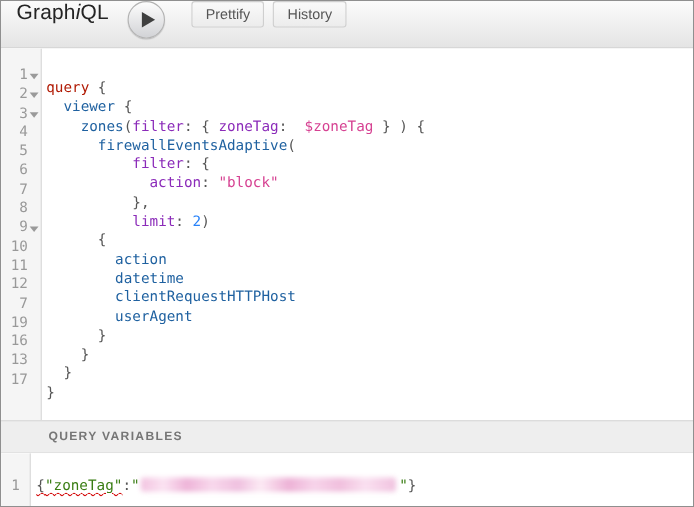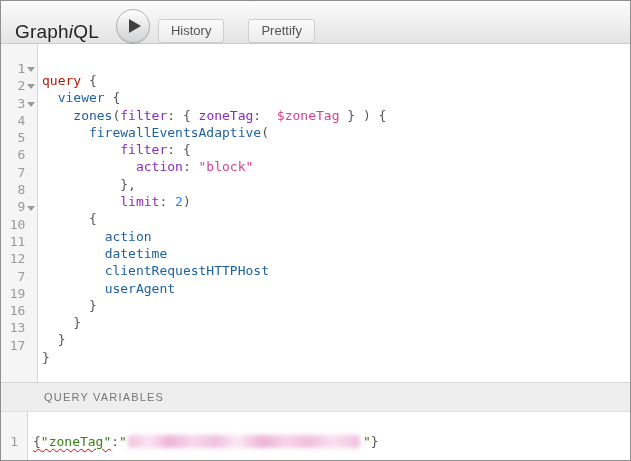--- a/index.html
+++ b/index.html
@@ -8,21 +8,21 @@
     width:631px; height:461px;
     border:1px solid #8f8f8f;
     display:flex; flex-direction:column;
     background:#fff; overflow:hidden;
   }
   
   .topbar {
     height:43px; flex:0 0 43px;
     background:linear-gradient(#fbfbfb, #e4e4e4);
     border-bottom:1px solid #c9c9c9;
-    display:flex; align-items:flex-end;
+    display:flex; align-items:flex-start;
     padding-left:14px;
   }
   .title { font-size:19px; color:#242424; letter-spacing:0.2px; }
   .title em { font-style:italic; }
   .exec {
     width:34px; height:34px; border-radius:50%;
     margin-left:17px;
     background:linear-gradient(#fdfdfd, #d2d3d6);
     border:1px solid #b2b2b2;
     box-shadow:0 1px 1px rgba(0,0,0,0.18);
@@ -70,21 +70,21 @@
   
   .varbar {
     flex:0 0 30px; height:30px;
     background:#eeeeee;
     border-top:1px solid #d6d6d6; border-bottom:1px solid #e0e0e0;
     display:flex; align-items:center;
     padding-left:43px;
     cursor:row-resize;
   }
   .varbar span {
-    font-size:11px; font-weight:normal; color:#767676; letter-spacing:1.2px;
+    font-size:11px; font-weight:bold; color:#767676; letter-spacing:1.2px;
   }
   .vareditor {
     flex:0 0 48px; display:flex; background:#fff; overflow:hidden;
     font-family:"DejaVu Sans Mono", monospace; font-size:13px; line-height:17.3px;
   }
   .vgutter {
     flex:0 0 27px; width:27px;
     background:#f5f5f5; border-right:1px solid #d7d7d7;
     padding-top:21px; color:#999;
   }
@@ -107,22 +107,22 @@
 
 <div class="app">
 
   <div class="topbar">
     <div class="title">
       <span>Graph</span><em>i</em><span>QL</span>
     </div>
     <button class="exec">
       <span class="play"></span>
     </button>
+    <button class="tbtn first">Prettify</button>
     <button class="tbtn">History</button>
-    <button class="tbtn first">Prettify</button>
   </div>
 
   <div class="editor">
     <div class="gutter" id="gutter">
         <div class="grow">
           <span class="ln">1</span>
           <span class="foldcol">
             <span class="fold-arrow"></span>
           </span>
         </div>

